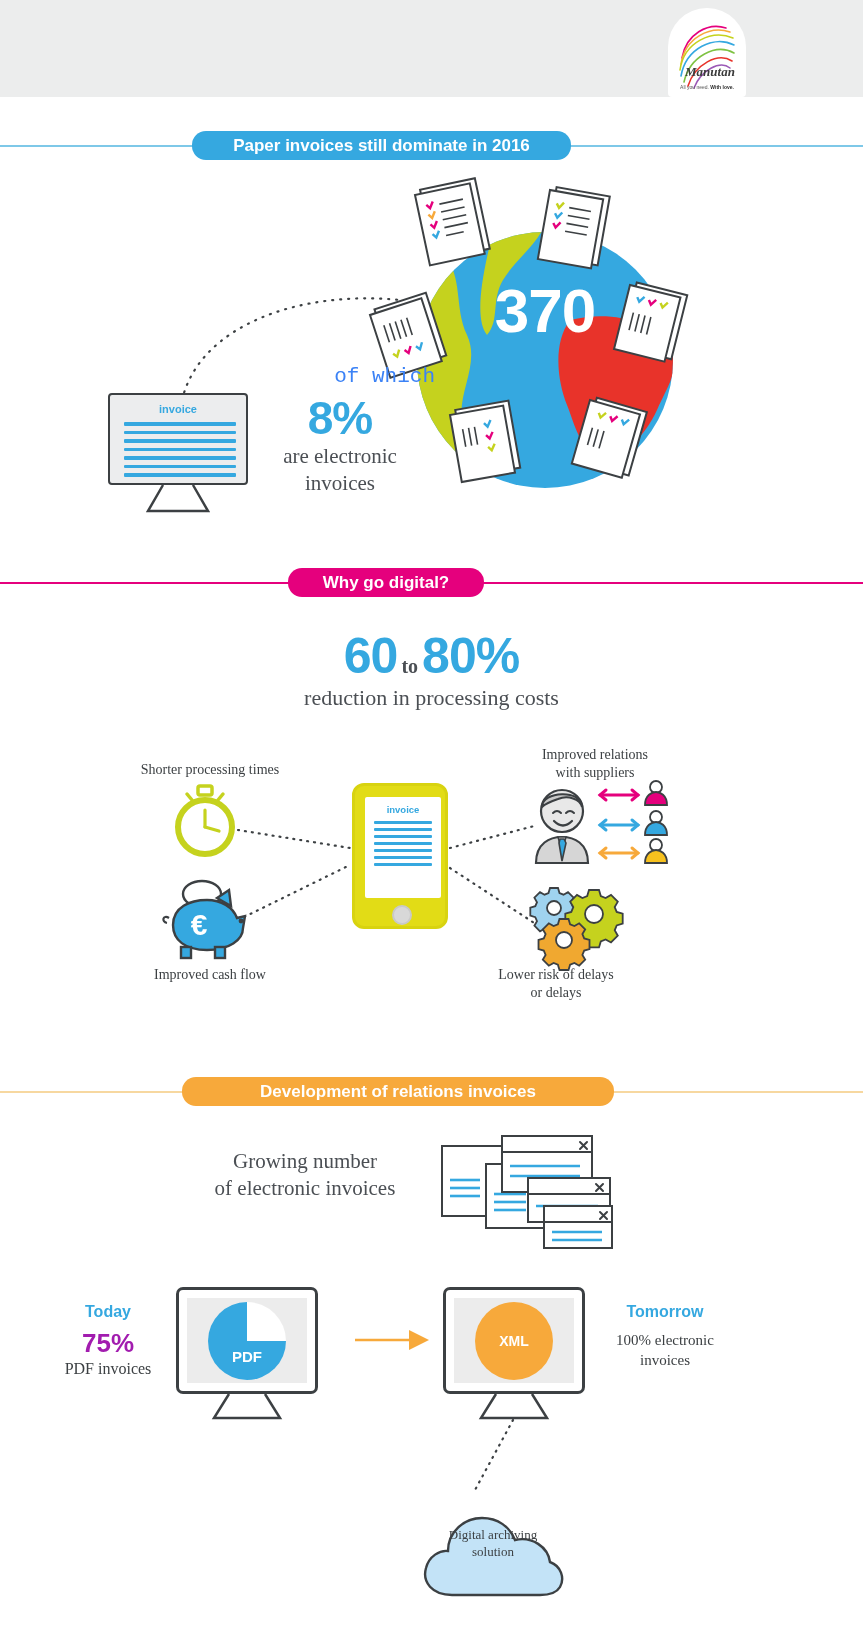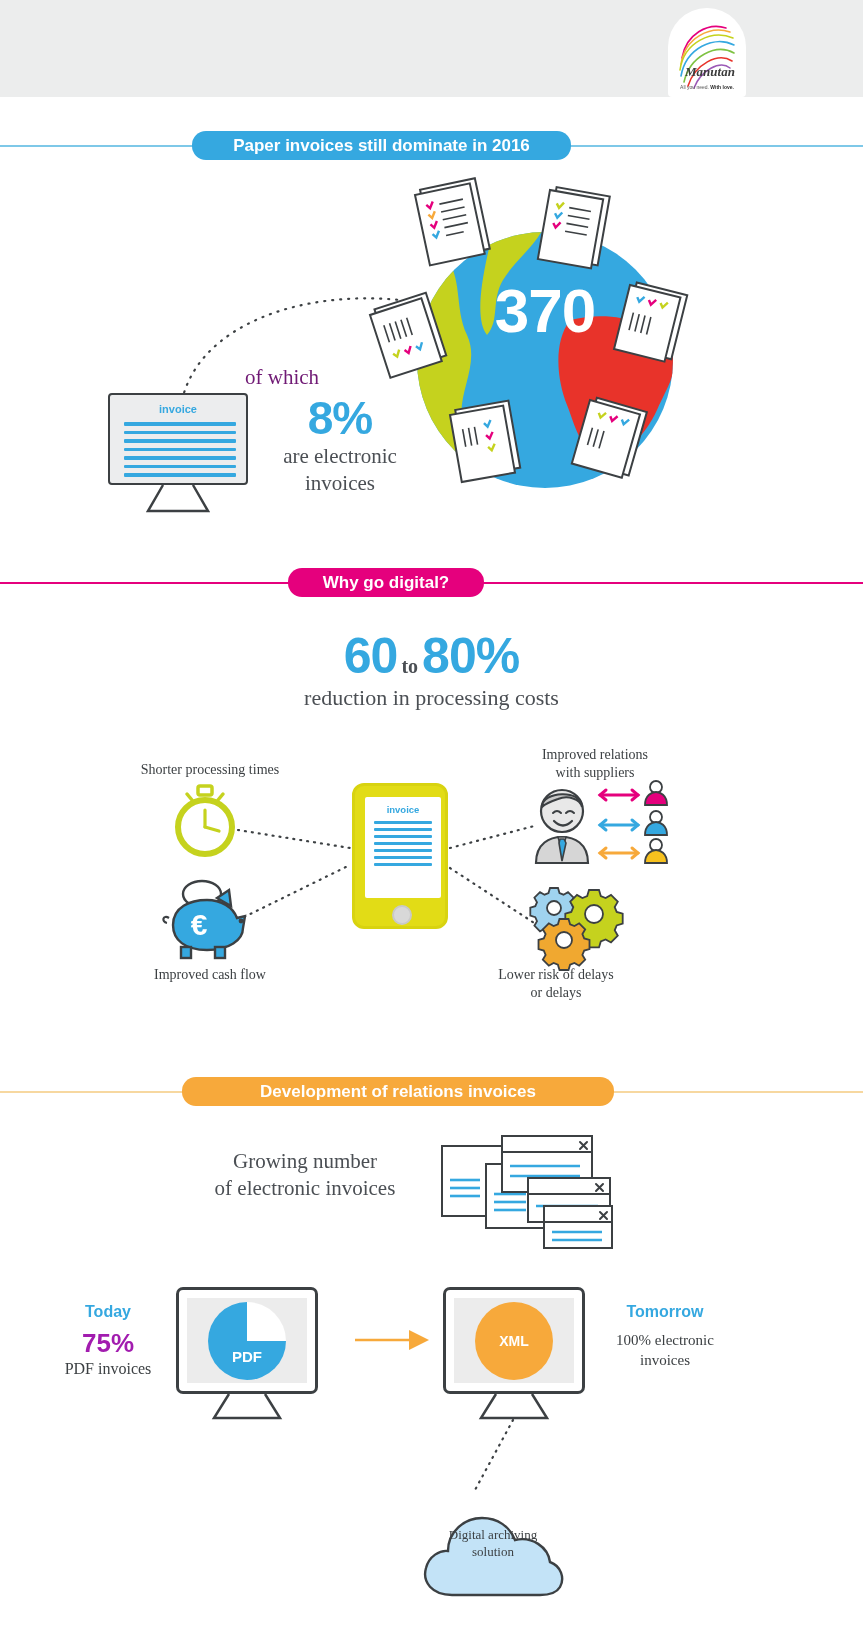--- a/index.html
+++ b/index.html
@@ -76,23 +76,23 @@
     letter-spacing: -1px;
   }
   .globe-sub {
     position: absolute; left: 395px; top: 168px; width: 300px;
     text-align: center;
     font-family: "Liberation Serif", serif;
     font-weight: 700; font-size: 19px; color: #ffffff; line-height: 1.15;
   }
   .ofwhich {
     position: absolute; left: 245px; top: 190px; width: 190px;
-    text-align: left;
-    font-family: Liberation Serif, serif;
-    font-size: 21px; color: #701a75;
+    text-align: right;
+    font-family: Liberation Mono, monospace;
+    font-size: 21px; color: #3b82f6;
   }
   .pct8 {
     position: absolute; left: 245px; top: 216px; width: 190px;
     text-align: center;
     font-weight: 700; font-size: 46px; color: #35a8e0;
     letter-spacing: -1px;
   }
   .electronic {
     position: absolute; left: 240px; top: 268px; width: 200px;
     text-align: center;

